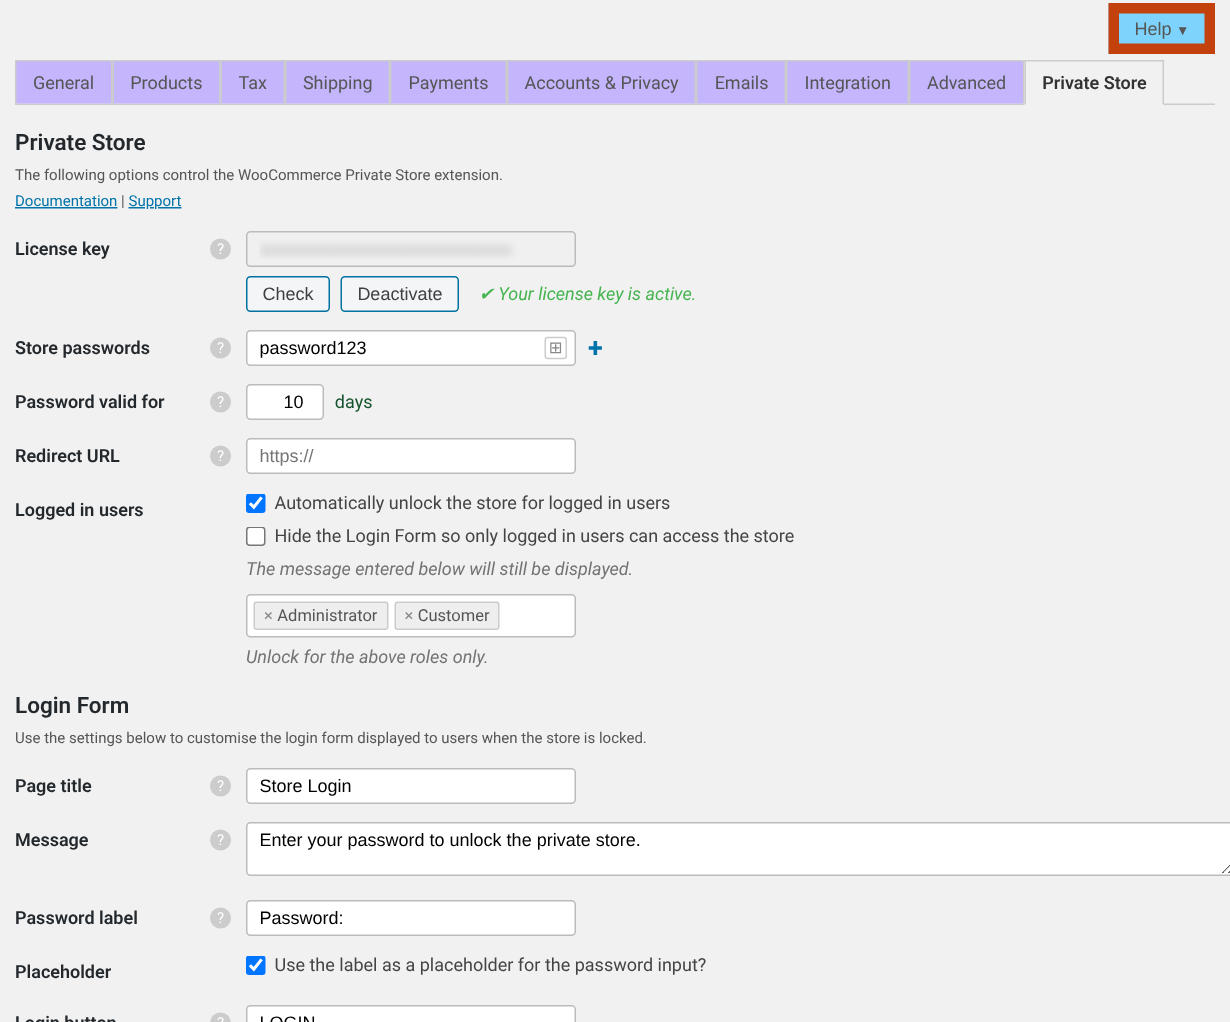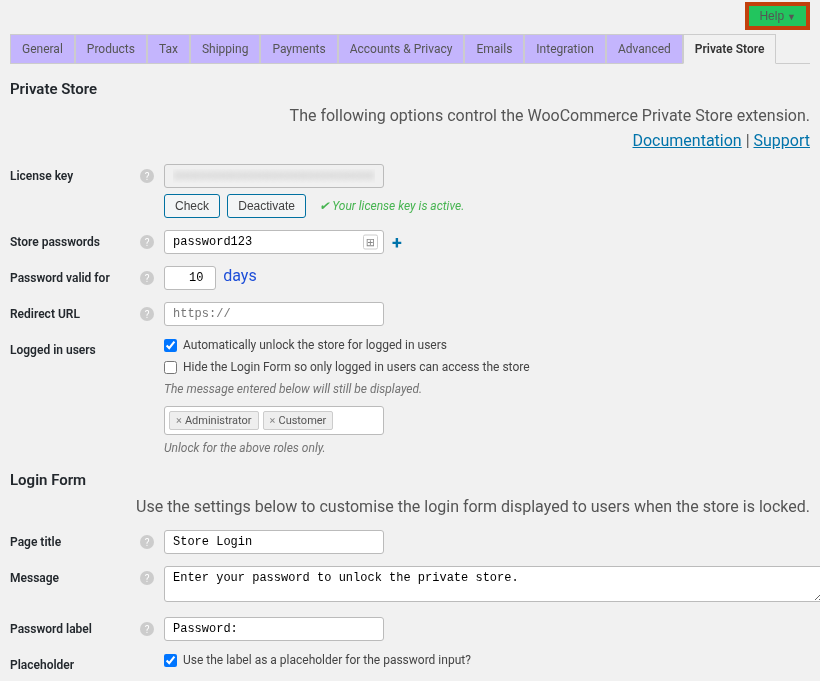--- a/index.html
+++ b/index.html
@@ -1,47 +1,47 @@
 <!DOCTYPE html>
 <html><head>
   <meta charset="utf-8">
   <style>
     * { box-sizing: border-box; margin: 0; padding: 0; }
     body { font-family: -apple-system, BlinkMacSystemFont, "Segoe UI", Roboto, sans-serif; font-size: 13px; color: #444; background: #f1f1f1; padding: 0 10px 10px 10px; }
     
     .help-bar { display: flex; justify-content: flex-end; padding: 2px 0; }
-    .help-btn { background: #22c55e; border: 4px solid #c2410c; padding: 3px 10px; font-size: 12px; color: #555; cursor: pointer; }
+    .help-btn { background: #7dd3fc; border: 7px solid #c2410c; padding: 3px 10px; font-size: 12px; color: #555; cursor: pointer; }
     .help-btn .caret { font-size: 9px; margin-left: 3px; }
     
     .tabs { display: flex; border-bottom: 1px solid #ccc; margin-top: 2px; }
     .tab { padding: 7px 11px; background: #c4b5fd; border: 1px solid #ccc; border-bottom: none; margin-right: 0; font-size: 12px; color: #555; cursor: pointer; }
     .tab.active { background: #f1f1f1; border-bottom: 1px solid #f1f1f1; margin-bottom: -1px; font-weight: 600; color: #333; }
     
     h2 { font-size: 15px; font-weight: 600; color: #23282d; margin: 16px 0 8px 0; }
-    .desc { font-size: 16px; color: #555; margin-bottom: 6px; text-align: right; }
+    .desc { font-size: 10px; color: #555; margin-bottom: 6px; }
     a { color: #0073aa; text-decoration: underline; }
     .sep { color: #555; }
     
     .form-table { width: 100%; margin-top: 14px; }
     .form-row { display: flex; align-items: flex-start; margin-bottom: 12px; }
     .form-label { width: 130px; font-size: 12px; font-weight: 600; color: #23282d; padding-top: 5px; flex-shrink: 0; }
     .help-icon { width: 14px; height: 14px; border-radius: 50%; background: #ccc; color: #fff; font-size: 10px; display: inline-flex; align-items: center; justify-content: center; margin-right: 10px; margin-top: 5px; flex-shrink: 0; cursor: help; }
     .form-field { flex: 1; }
     
-    input[type="text"], textarea { border: 1px solid #bbb; border-radius: 3px; padding: 4px 8px; font-size: 12px; background: #fff; width: 220px; font-family: Liberation Mono, monospace; }
+    input[type="text"], textarea { border: 1px solid #bbb; border-radius: 3px; padding: 4px 8px; font-size: 12px; background: #fff; width: 220px; font-family: Liberation Sans, sans-serif; }
     input[type="text"].blurred { background: #f0f0f0; color: transparent; text-shadow: 0 0 6px rgba(0,0,0,0.3); user-select: none; }
     input.small { width: 52px; padding-left: 24px; }
     textarea { width: 660px; height: 36px; resize: both; }
     
     .btn { border: 1px solid #0071a1; background: #f3f5f6; color: #404040; padding: 4px 10px; border-radius: 3px; font-size: 12px; cursor: pointer; margin-right: 4px; }
     
     .license-status { color: #46b450; font-style: italic; font-size: 12px; margin-left: 6px; }
     .license-status::before { content: "✔ "; }
     
-    .inline-note { font-size: 16px; color: #1d4ed8; margin-left: 4px; }
+    .inline-note { font-size: 12px; color: #14532d; margin-left: 4px; }
     .note-italic { font-style: italic; color: #737373; font-size: 12px; margin-top: 6px; }
     
     .pw-row { display: flex; align-items: center; }
     .pw-input { position: relative; display: inline-block; }
     .pw-icon { position: absolute; right: 6px; top: 50%; transform: translateY(-50%); color: #888; font-size: 11px; border: 1px solid #ccc; padding: 0 2px; border-radius: 2px; }
     .plus-icon { color: #0073aa; font-size: 18px; font-weight: bold; margin-left: 8px; cursor: pointer; }
     
     .checkbox-row { display: flex; align-items: center; margin-bottom: 8px; font-size: 12px; }
     .checkbox-row input { margin-right: 6px; }
     

